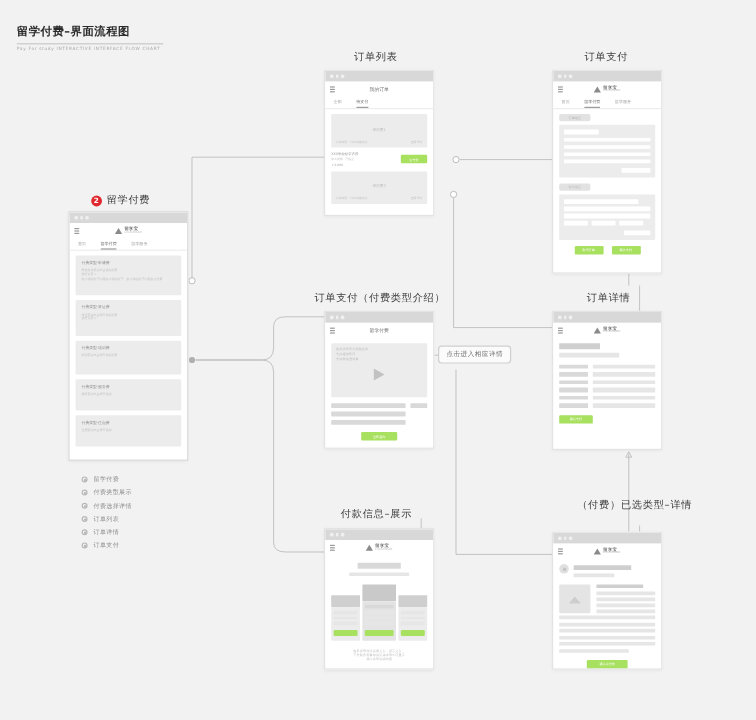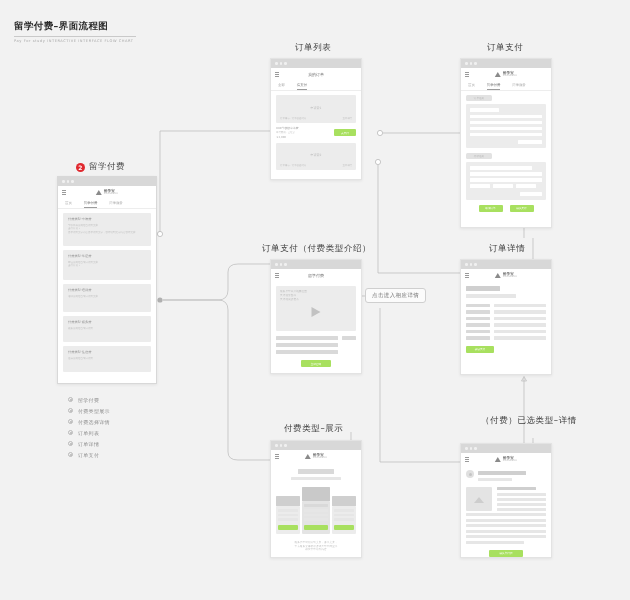--- a/index.html
+++ b/index.html
@@ -465,21 +465,21 @@
         <div class="bar lt" style="flex:1;height:3.5px;"></div>
       </div>
       <div style="display:flex;gap:4px;margin-bottom:6px;">
         <div class="bar" style="width:30%;height:3.5px;"></div>
         <div class="bar lt" style="flex:1;height:3.5px;"></div>
       </div>
       <div class="btn-green" style="width:28px;height:7px;display:flex;align-items:center;justify-content:center;font-size:2.6px;color:#fff;">确认支付</div>
     </div>
   </div>
 
-  <div class="caption" style="left:284px; top:423px;">付费类型–展示</div>
+  <div class="caption" style="left:284px; top:423px;">付款信息–展示</div>
   <div class="phone" style="left:270px; top:440px; width:92px; height:118px;">
     <div class="titlebar">
       <span class="dot"></span>
       <span class="dot"></span>
       <span class="dot"></span>
     </div>
     <div class="appbar">
       <span class="hamb">
           <i></i>
           <i></i>

